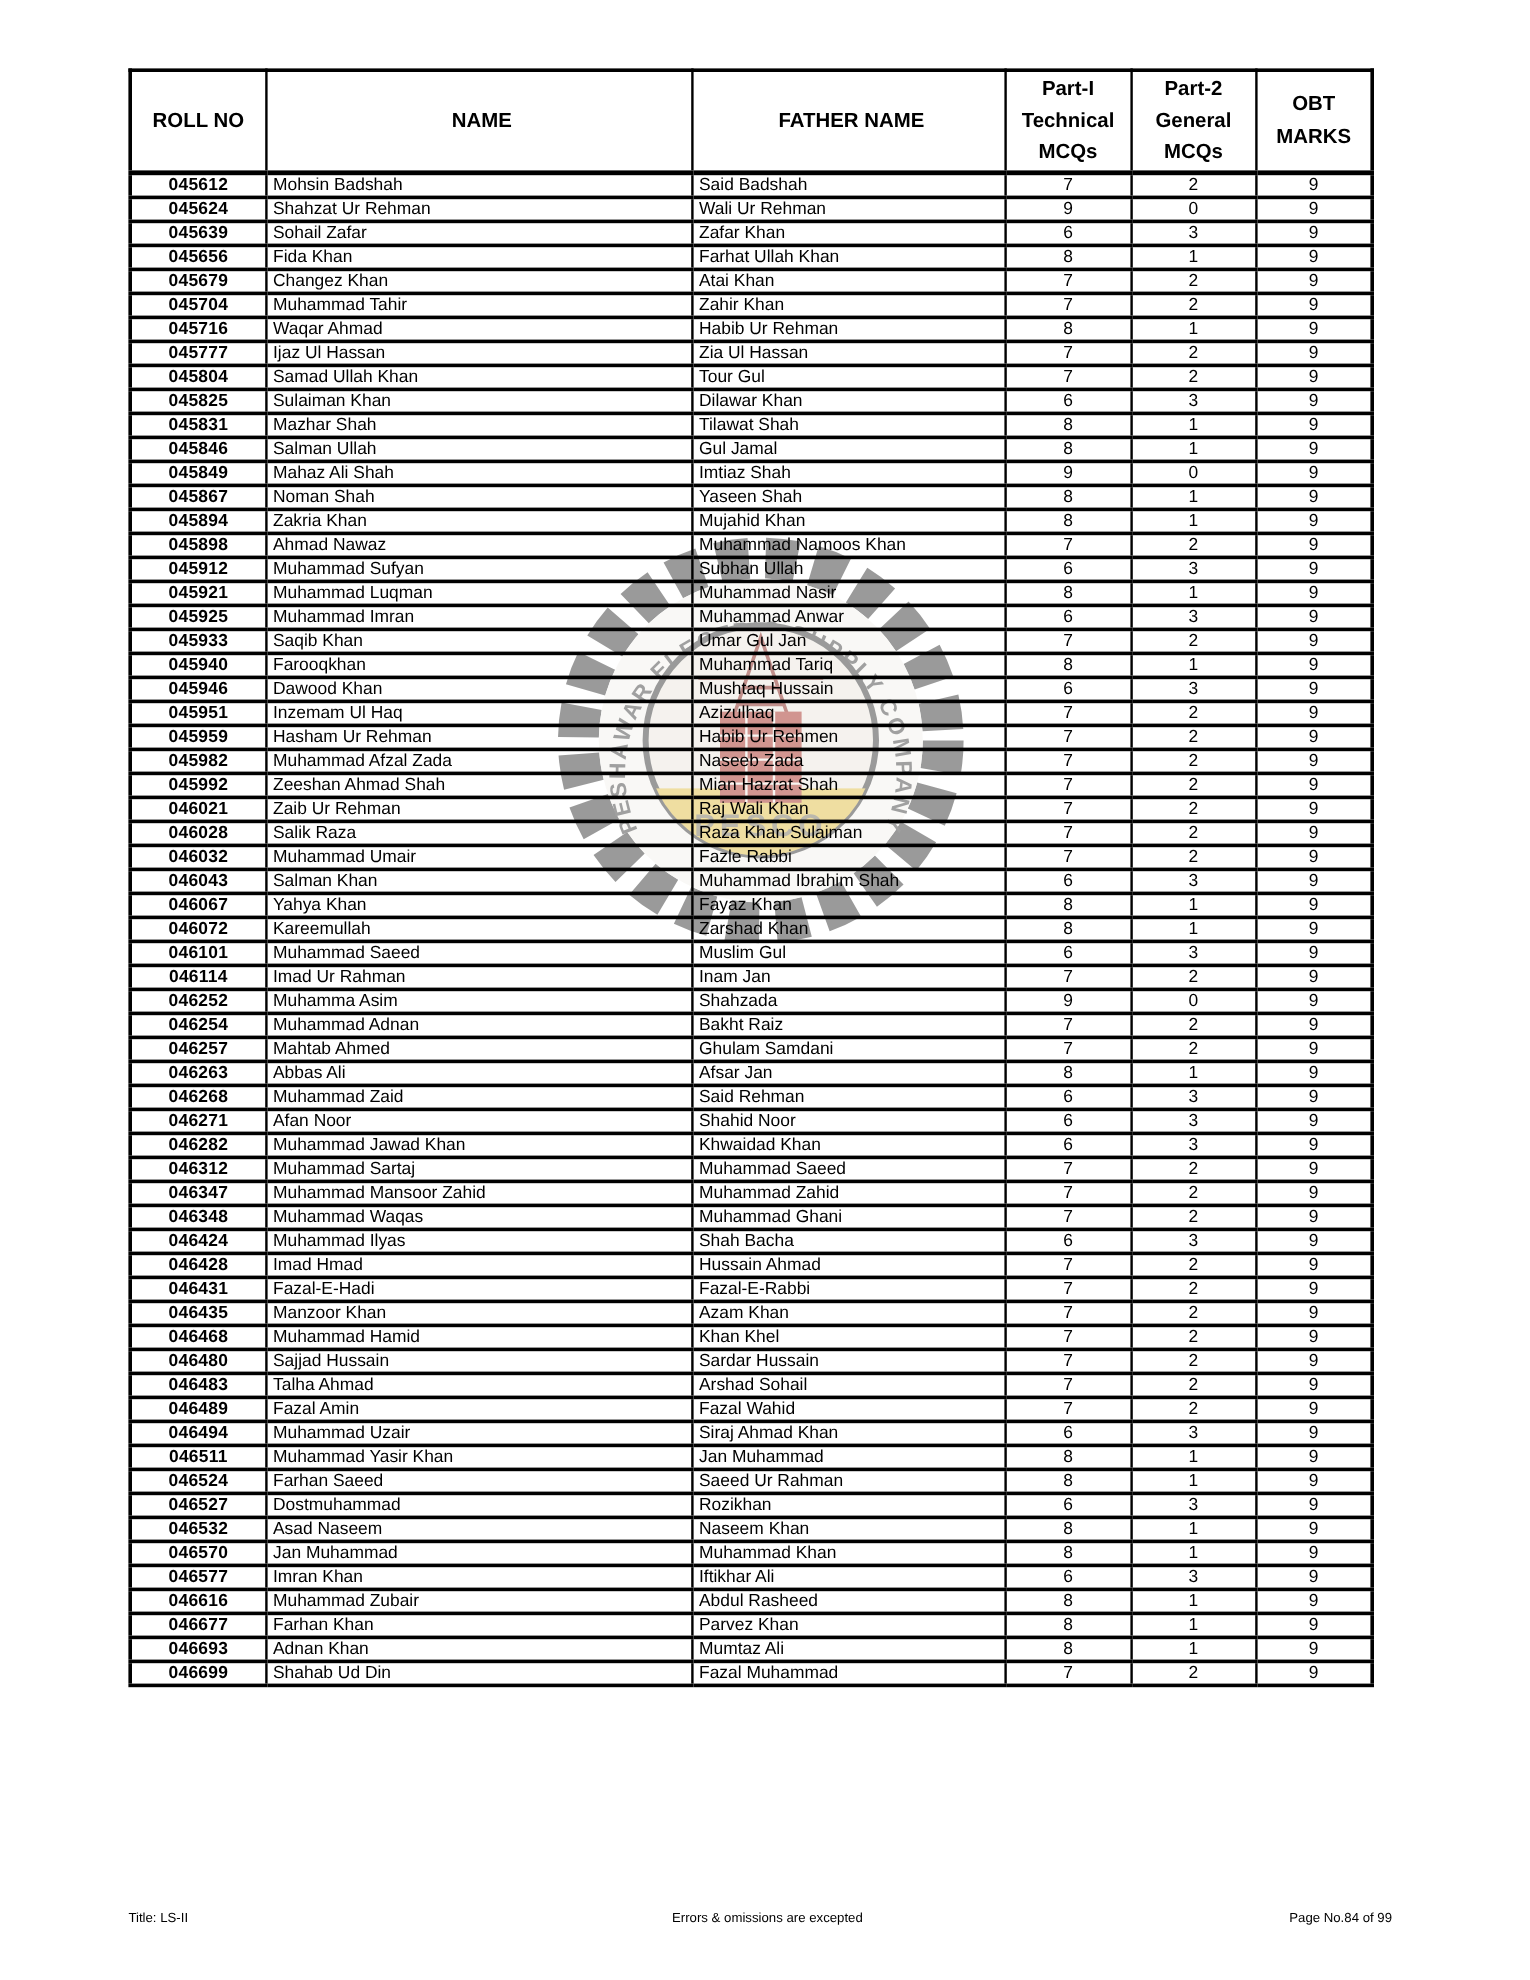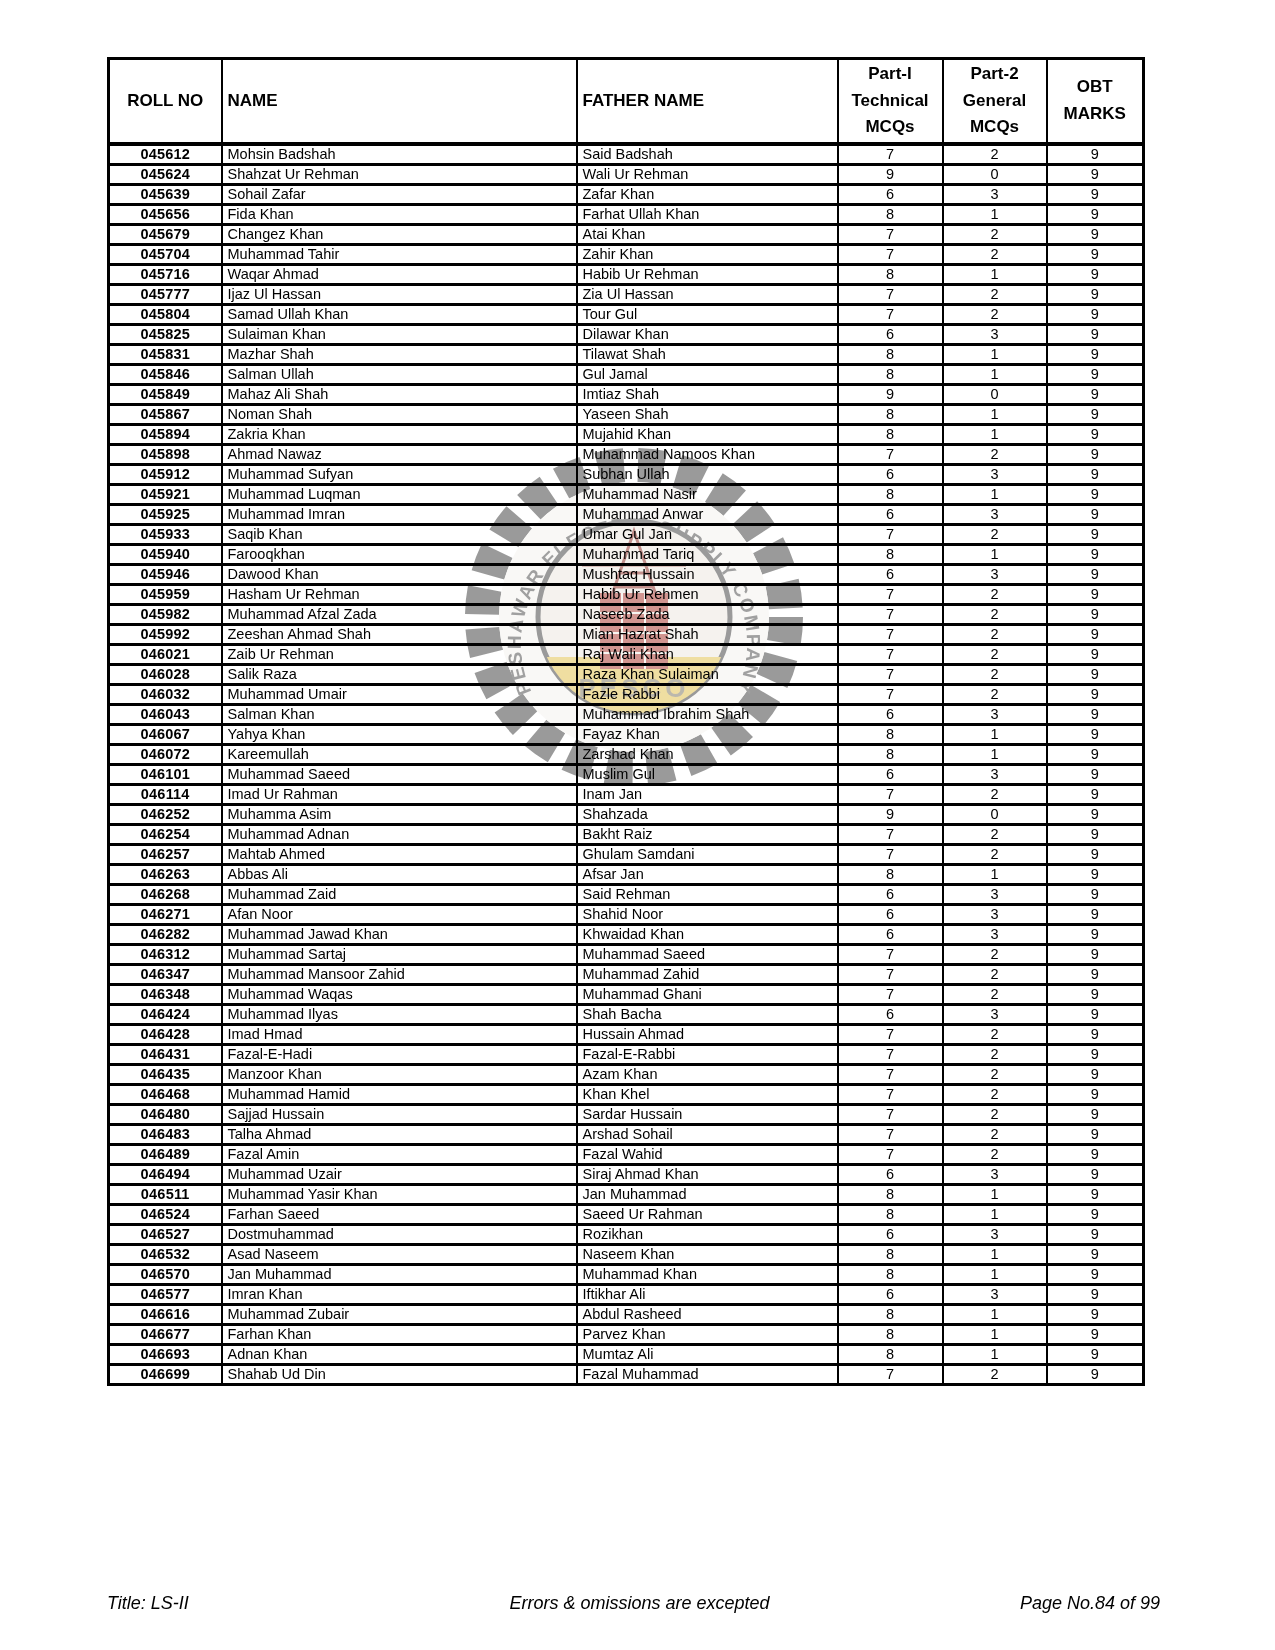--- a/index.html
+++ b/index.html
@@ -42,21 +42,21 @@
   table.results thead th {
     height: 85px;
     border-bottom: 4px solid #000;
     font-size: 17px;
     font-weight: bold;
     vertical-align: middle;
     white-space: pre-line;
     line-height: 1.55;
     text-align: center;
   }
-  table.results thead th.al { text-align: left; padding-left: 5px; }
+  table.results thead th.al { text-align: center; padding-left: 5px; }
   table.results td {
     height: 17.9px;
     border-top: 3px solid #000;
     border-bottom: 3px solid #000;
     font-size: 14.5px;
     line-height: 17px;
     vertical-align: middle;
   }
   td.c-roll   { text-align: center; font-weight: bold; letter-spacing: 0.2px; }
   td.c-name   { text-align: left; padding-left: 5px; }
@@ -71,23 +71,22 @@
   col.w-obt    { width: 97px;  }
 
   
   .footer {
     position: absolute;
     left: 107px; right: 115px;
     top: 1593px;
     display: flex;
     justify-content: space-between;
     align-items: baseline;
-    font-size: 18px;
+    font-size: 11px;
     z-index: 1;
-    font-style: italic;
   }
   .footer .mid { position: absolute; left: 12px; right: 0; text-align: center; }
   .footer .left { position: relative; z-index: 2; }
   .footer .right { position: relative; z-index: 2; }
 </style>
 </head>
 <body>
 
 <div class="page">
 
@@ -326,20 +325,28 @@
         </tr>
         <tr>
           <td class="c-roll">045946</td>
           <td class="c-name">Dawood Khan</td>
           <td class="c-father">Mushtaq Hussain</td>
           <td class="c-num">6</td>
           <td class="c-num">3</td>
           <td class="c-num">9</td>
         </tr>
         <tr>
+          <td class="c-roll">045951</td>
+          <td class="c-name">Inzemam Ul Haq</td>
+          <td class="c-father">Azizulhaq</td>
+          <td class="c-num">7</td>
+          <td class="c-num">2</td>
+          <td class="c-num">9</td>
+        </tr>
+        <tr>
           <td class="c-roll">045959</td>
           <td class="c-name">Hasham Ur Rehman</td>
           <td class="c-father">Habib Ur Rehmen</td>
           <td class="c-num">7</td>
           <td class="c-num">2</td>
           <td class="c-num">9</td>
         </tr>
         <tr>
           <td class="c-roll">045982</td>
           <td class="c-name">Muhammad Afzal Zada</td>

